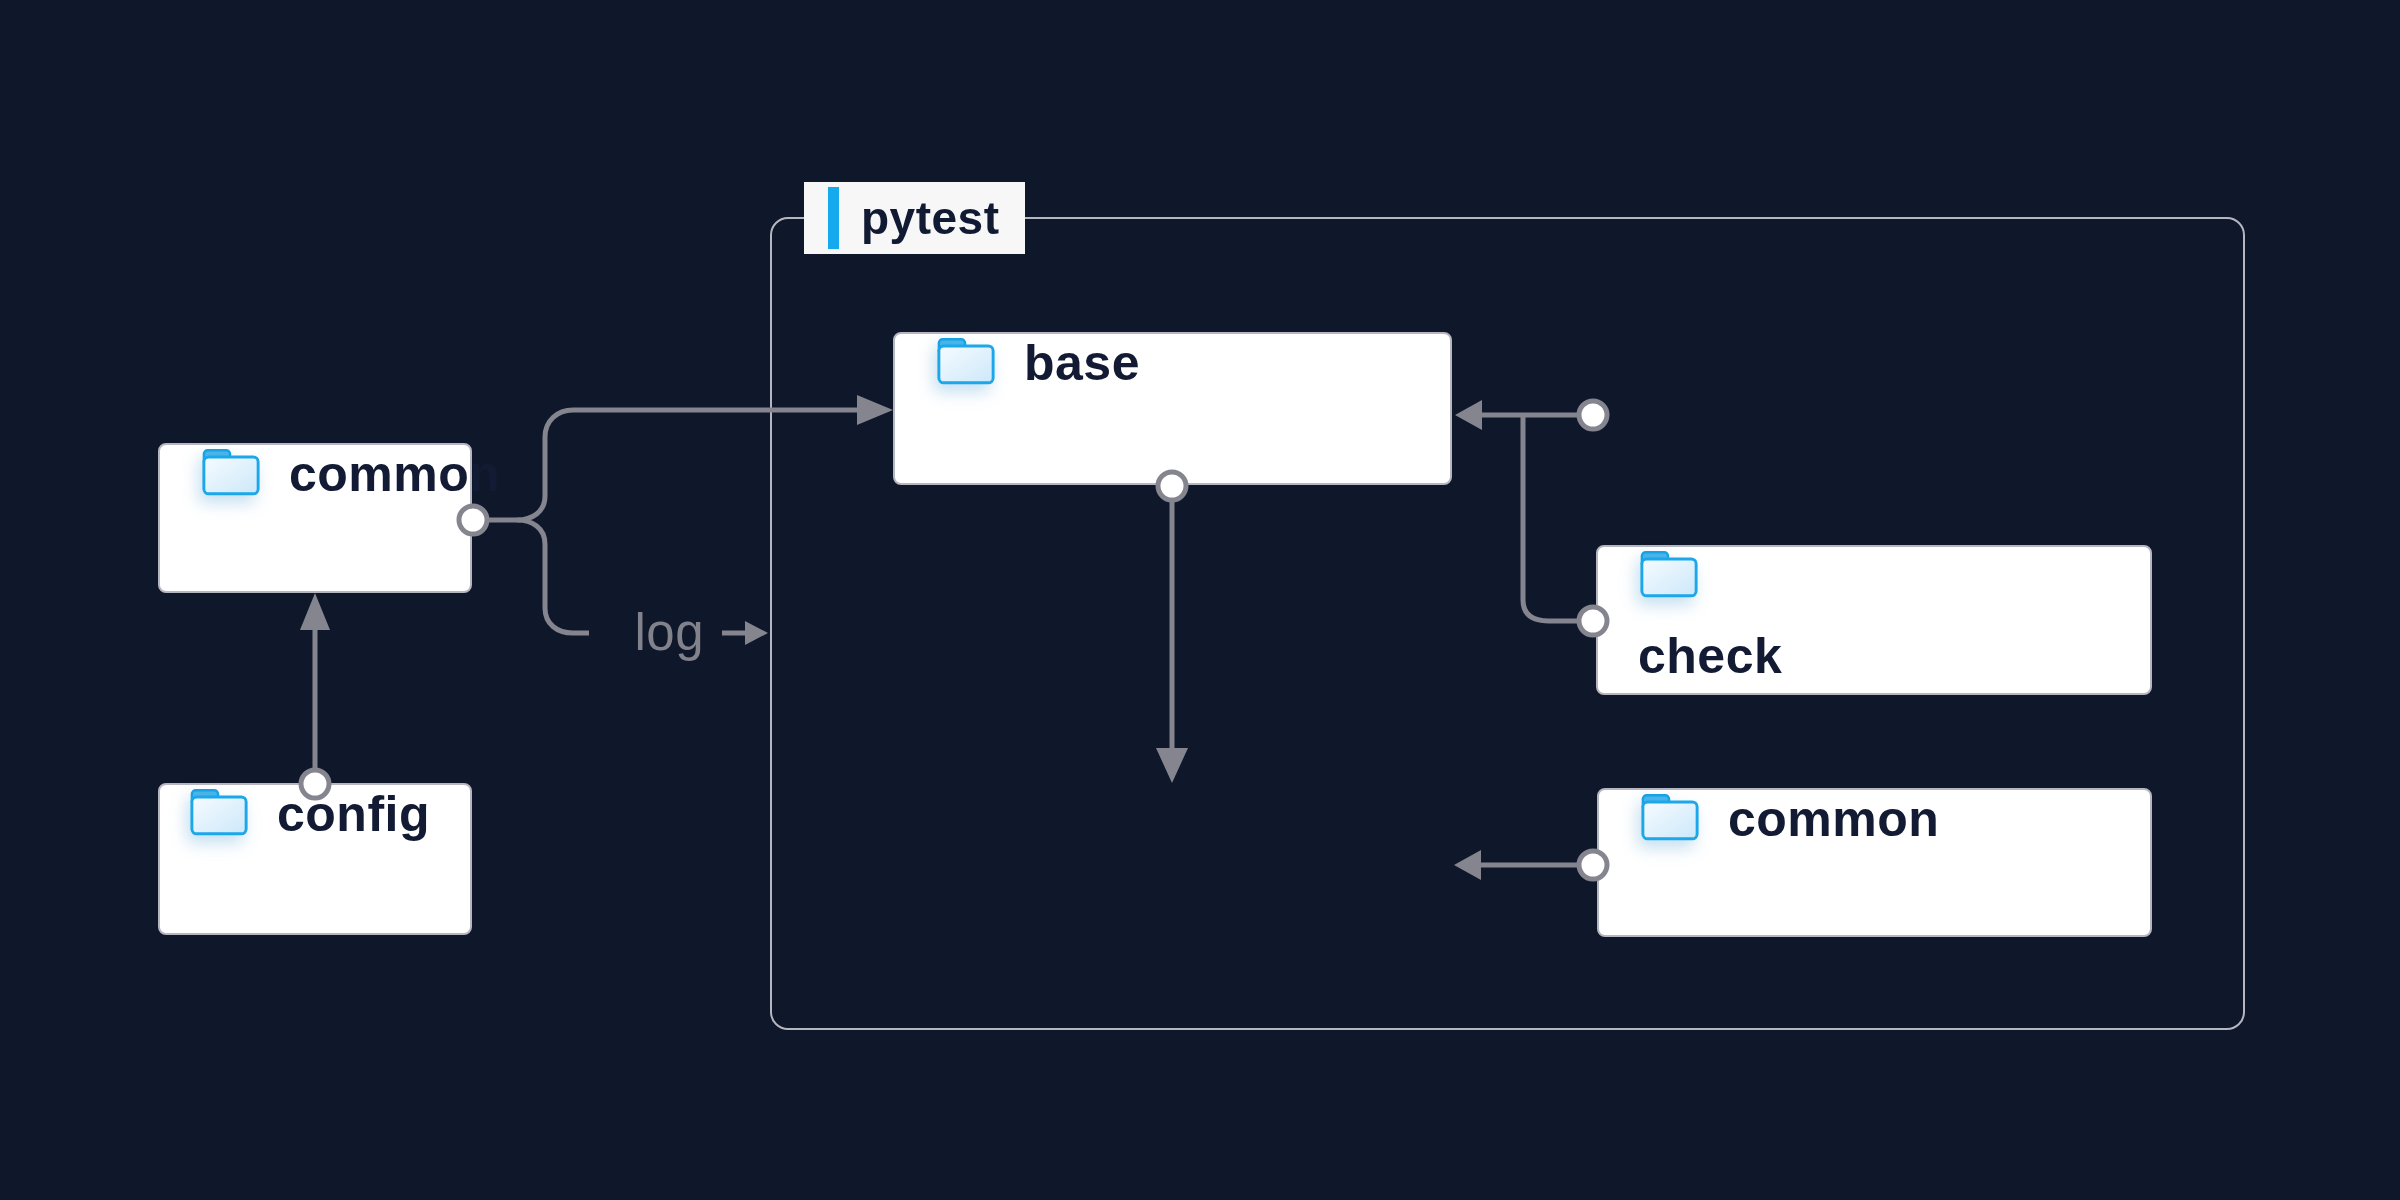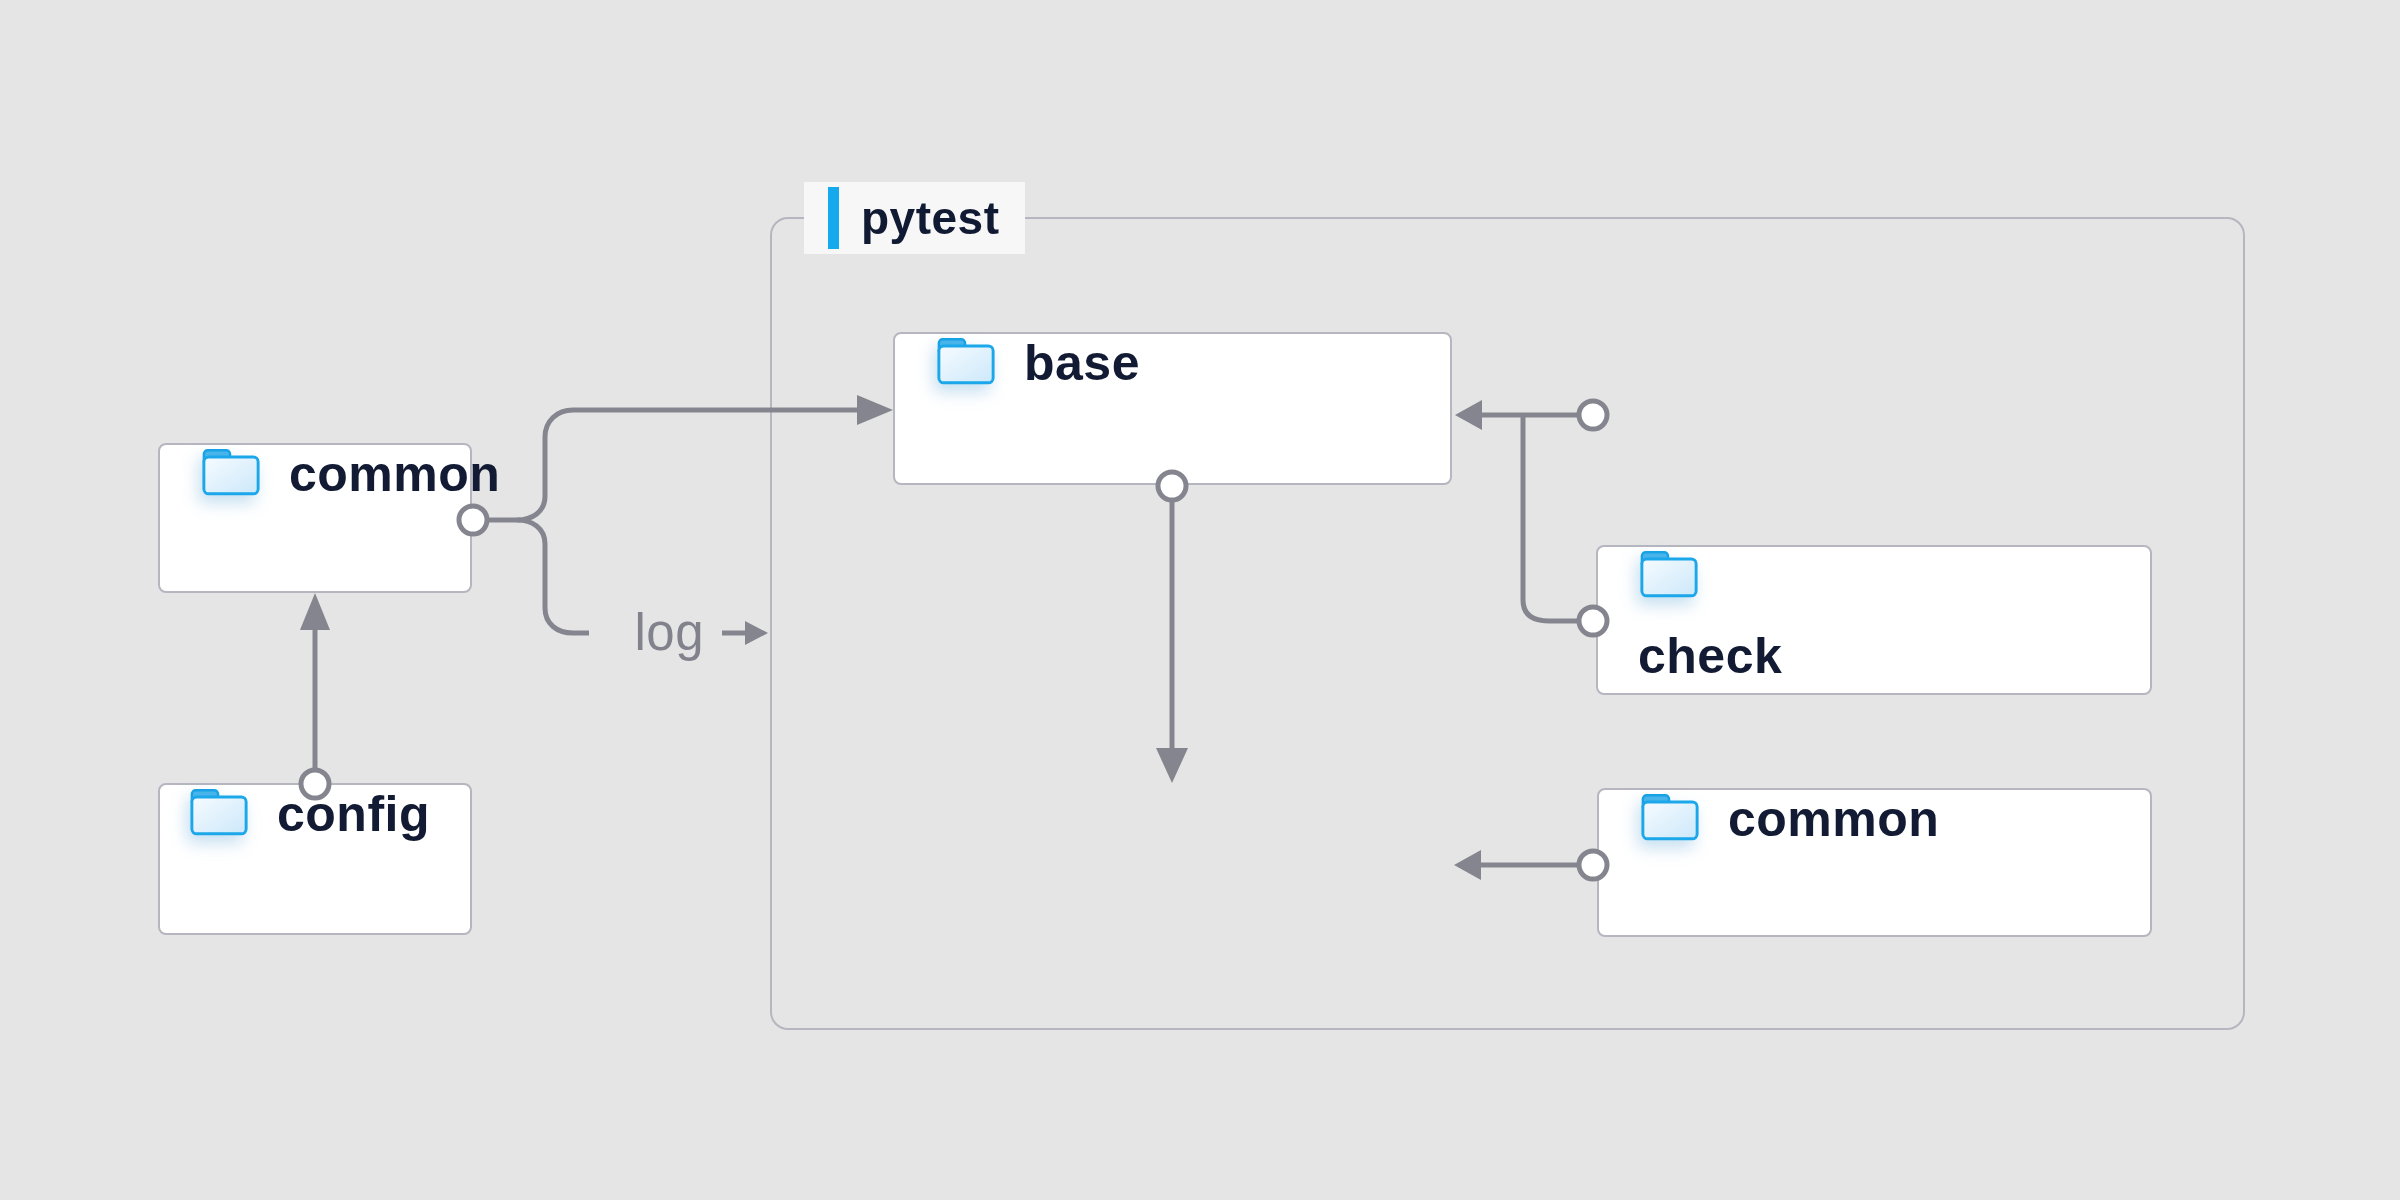--- a/index.html
+++ b/index.html
@@ -8,21 +8,21 @@
     width: 2400px;
     height: 1200px;
     overflow: hidden;
     background: #f7f7f8;
     font-family: "Liberation Sans", sans-serif;
   }
   .canvas {
     position: relative;
     width: 2400px;
     height: 1200px;
-    background: #e5e5e5;
+    background: #0f172a;
   }
 
   
   .group-box {
     position: absolute;
     left: 770px;
     top: 217px;
     width: 1475px;
     height: 813px;
     border: 2px solid #b6b6c1;

